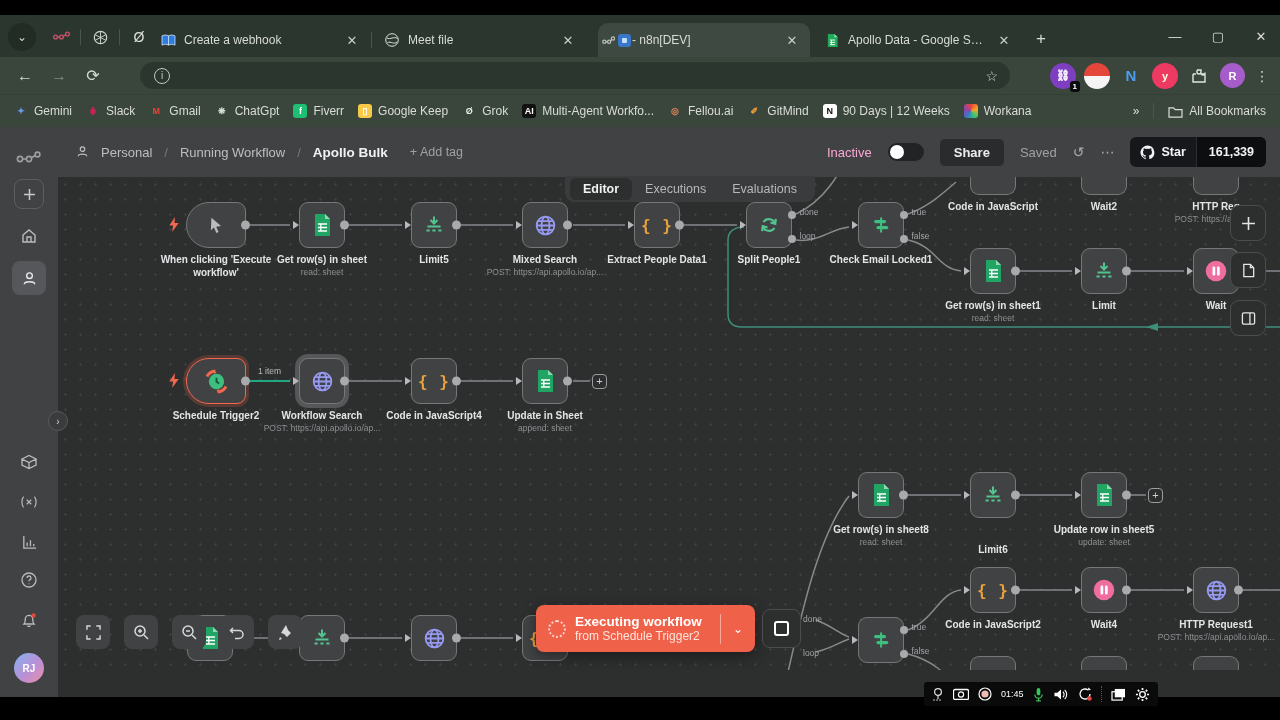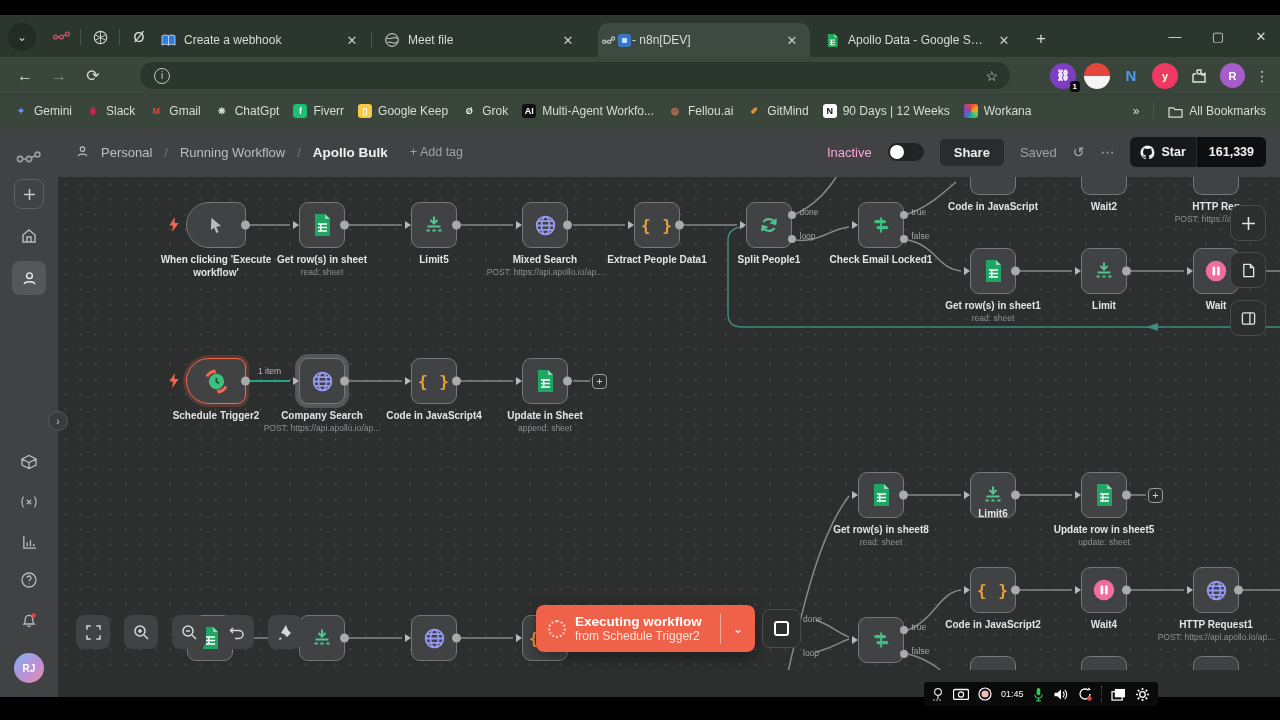--- a/index.html
+++ b/index.html
@@ -372,20 +372,25 @@
             <svg width="15" height="15" viewBox="0 0 16 16">
                 <path fill="#f2f3f4" d="M8 .5 a7.5 7.5 0 0 0-2.4 14.6 c.4.07.5-.16.5-.36 v-1.3 c-2.1.45-2.5-1-2.5-1 -.34-.86-.83-1.1-.83-1.1 -.68-.46.05-.45.05-.45 .75.05 1.15.77 1.15.77 .67 1.14 1.75.8 2.18.62 .07-.48.26-.81.47-1 -1.66-.2-3.4-.84-3.4-3.7 0-.82.3-1.5.77-2 -.08-.2-.33-.97.07-2 0 0 .63-.2 2.06.77 a7.2 7.2 0 0 1 3.75 0 c1.43-.97 2.06-.77 2.06-.77 .4 1.03.15 1.8.07 2 .48.5.77 1.18.77 2 0 2.87-1.75 3.5-3.42 3.68 .27.23.5.68.5 1.38 v2.05 c0 .2.13.43.5.36 A7.5 7.5 0 0 0 8 .5z"></path>
               </svg>
             <span>Star</span>
           </span>
           <span class="count">161,339</span>
         </span>
       </div>
     </div>
 
+    <div class="edtabs" id="edtabs-host">
+        <span class="edtab active">Editor</span>
+        <span class="edtab">Executions</span>
+        <span class="edtab">Evaluations</span>
+      </div>
 
     <div class="canvas">
       <div class="cw" id="canvas-world">
         <svg class="wires" id="wires" width="1280" height="720">
             <path d="M250,225 H290" fill="none" stroke="#87898c" stroke-width="1.5"></path>
             <path d="M349,225 H402" fill="none" stroke="#87898c" stroke-width="1.5"></path>
             <path d="M461,225 H513" fill="none" stroke="#87898c" stroke-width="1.5"></path>
             <path d="M573,225 H625" fill="none" stroke="#87898c" stroke-width="1.5"></path>
             <path d="M684,225 H737" fill="none" stroke="#87898c" stroke-width="1.5"></path>
             <path d="M796,214 C826,200 840,172 850,152" fill="none" stroke="#87898c" stroke-width="1.5"></path>
@@ -623,21 +628,21 @@
               <span style="display:flex">
                 <svg width="25" height="25" viewBox="0 0 24 24" fill="none" stroke="#979af2" stroke-width="1.7">
                   <circle cx="12" cy="12" r="8.5"></circle>
                   <ellipse cx="12" cy="12" rx="3.8" ry="8.5"></ellipse>
                   <path d="M3.5 12 h17 M4.8 7.7 h14.4 M4.8 16.3 h14.4"></path>
                 </svg>
               </span>
               <span class="in-arrow"></span>
               <span class="out-dot"></span>
             </div>
-            <div class="node-label" style="left: 257px; top: 410px;">Company Search</div>
+            <div class="node-label" style="left: 257px; top: 410px;">Workflow Search</div>
             <div class="node-sub" style="left: 247px; top: 423px;">POST: https://api.apollo.io/ap...</div>
             <div class="node" style="left: 411px; top: 358px;">
               <span style="display:flex">
                 <span style="font-family:'DejaVu Sans Mono', monospace;font-size:16px;font-weight:bold;color:#e9a23b;letter-spacing:1px">{ }</span>
               </span>
               <span class="in-arrow"></span>
               <span class="out-dot"></span>
             </div>
             <div class="node-label" style="left: 369px; top: 410px;">Code in JavaScript4</div>
             <div class="node" style="left: 522px; top: 358px;">
@@ -675,21 +680,21 @@
                 <svg width="24" height="24" viewBox="0 0 24 24" fill="none" stroke="#53c48f" stroke-width="2">
                   <path d="M12 3.5 V10"></path>
                   <path d="M8.5 7 L12 10.5 L15.5 7"></path>
                   <path d="M5.5 13.5 H18.5"></path>
                   <path d="M4.5 17.5 h3.2 M10.4 17.5 h3.2 M16.3 17.5 h3.2"></path>
                 </svg>
               </span>
               <span class="in-arrow"></span>
               <span class="out-dot"></span>
             </div>
-            <div class="node-label" style="left: 928px; top: 508px; text-align: center;">Limit6</div>
+            <div class="node-label" style="left: 928px; top: 544px; text-align: center;">Limit6</div>
             <div class="node" style="left: 1081px; top: 472px;">
               <span style="display:flex">
                 <svg width="22" height="24" viewBox="0 0 20 24">
                   <path d="M3 1 h10 l5 5 V23 H3 Z" fill="#21a565"></path>
                   <path d="M13 1 l5 5 h-5 Z" fill="#8fd9b4"></path>
                   <g stroke="#fff" stroke-width="1.3">
                     <path d="M6 11 h9 M6 14.5 h9 M6 18 h9 M8.8 11 v7"></path>
                   </g>
                 </svg>
               </span>

